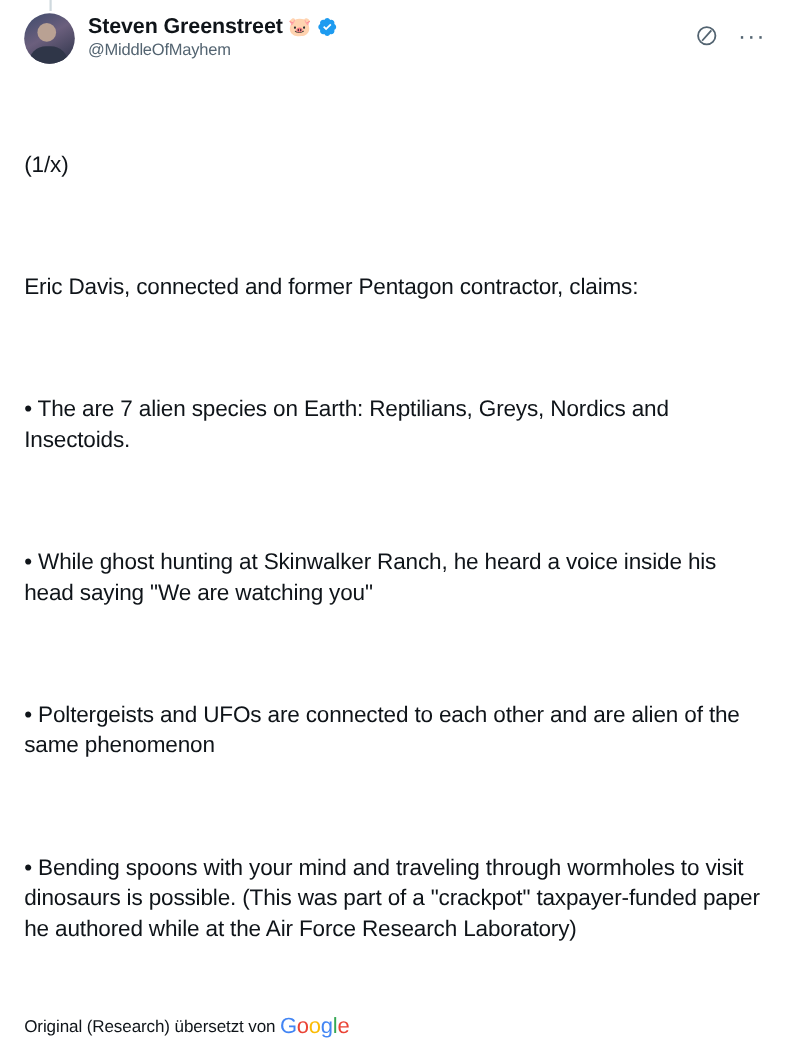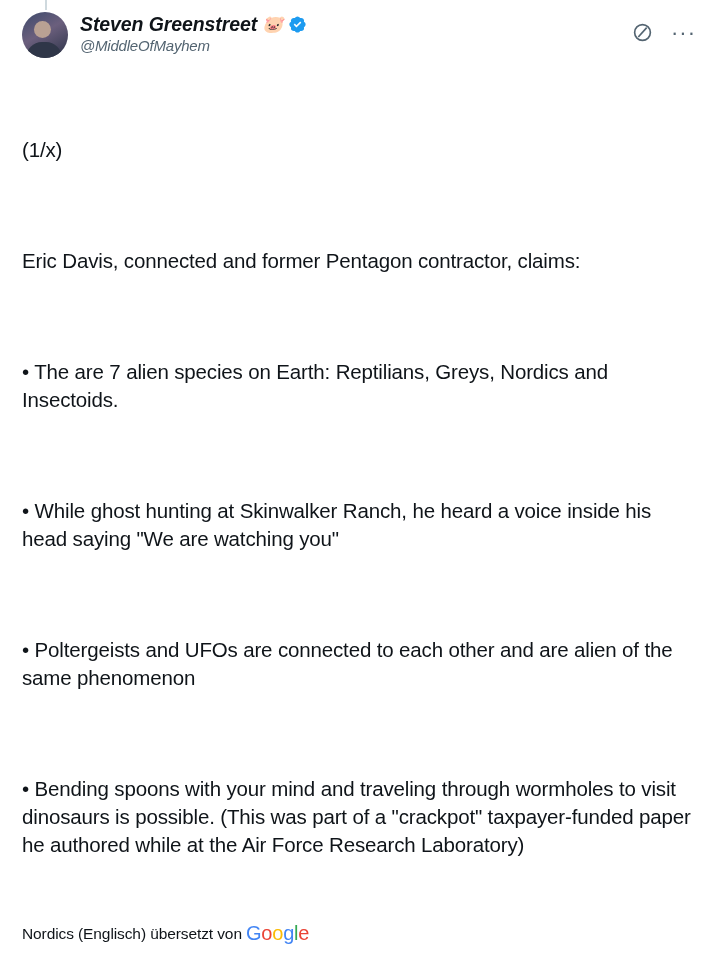--- a/index.html
+++ b/index.html
@@ -60,21 +60,20 @@
     bottom: -6px;
     width: 36px;
     height: 22px;
     border-radius: 16px 16px 0 0;
     background: #2f3648;
   }
   .namecol {
     margin-left: 12px;
     line-height: 1.15;
     padding-top: 1px;
-    font-style: italic;
   }
   .nameline {
     display: flex;
     align-items: center;
     gap: 5px;
   }
   .display-name {
     font-size: 19.5px;
     font-weight: bold;
     color: #0f1419;
@@ -187,17 +186,17 @@
     <p class="para">• While ghost hunting at Skinwalker Ranch, he heard a voice inside his head saying "We are watching you"</p>
     <p class="para">• Poltergeists and UFOs are connected to each other and are alien of the same phenomenon</p>
     <p class="para">• Bending spoons with your mind and traveling through wormholes to visit dinosaurs is possible. (This was part of a "crackpot" taxpayer-funded paper he authored while at the Air Force Research Laboratory)</p>
     
     
 
     
   </div>
 
   <div class="translate">
-    <span>Nordics (Englisch) übersetzt von</span>
+    <span>Original (Research) übersetzt von</span>
     <span class="google-logo"><span class="g-b">G</span><span class="g-r">o</span><span class="g-y">o</span><span class="g-b">g</span><span class="g-g">l</span><span class="g-r">e</span></span>
   </div>
 
 </div>
 
 </body></html>

